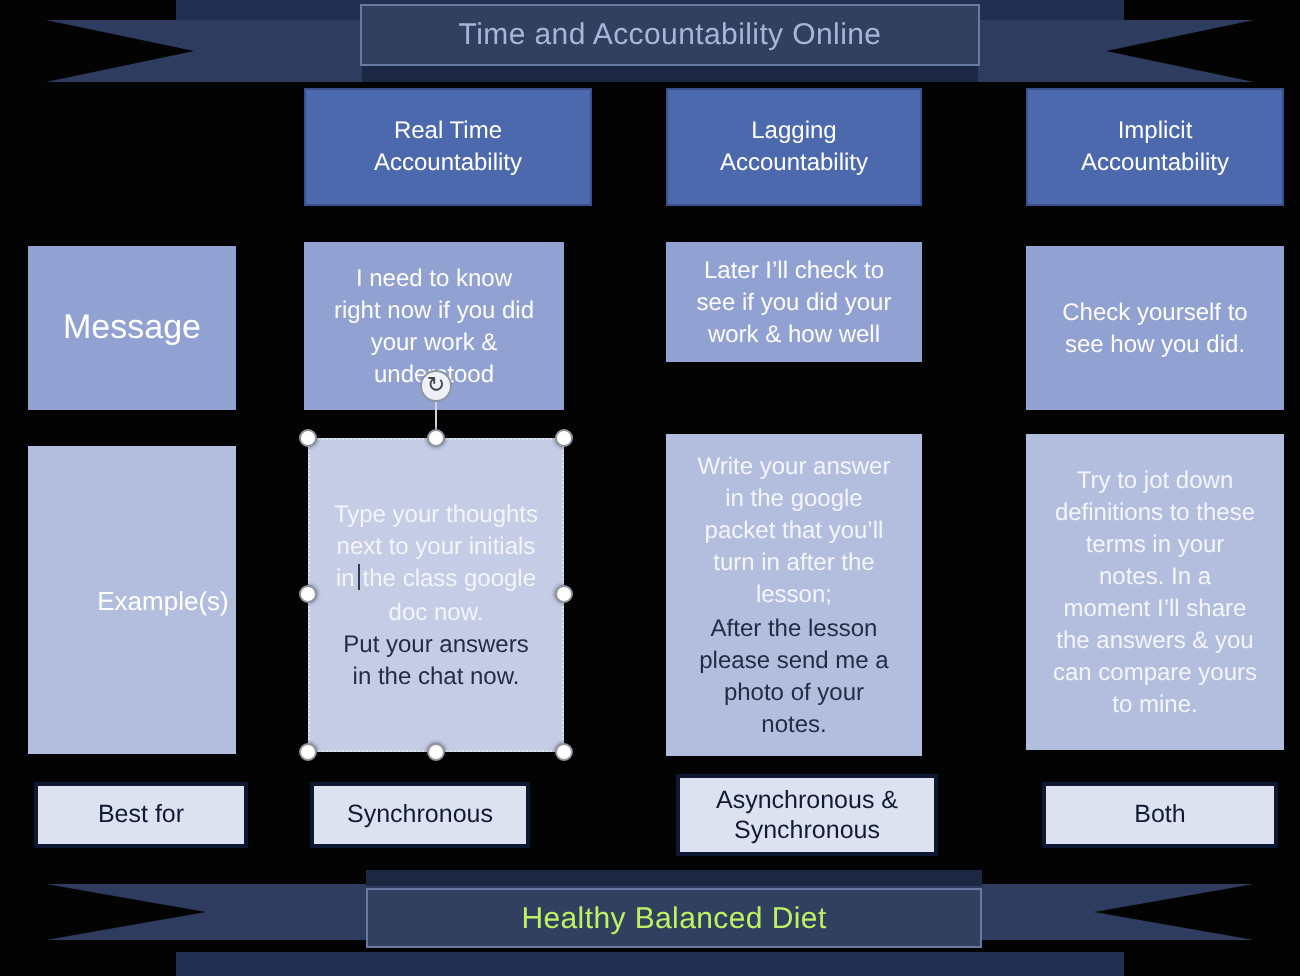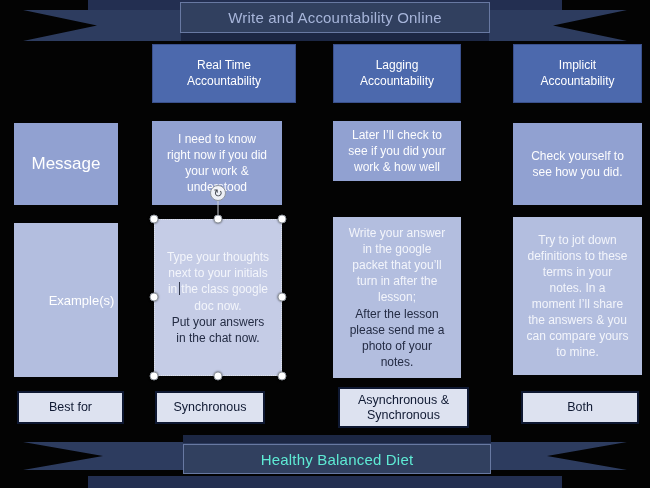--- a/index.html
+++ b/index.html
@@ -11,21 +11,21 @@
        text-align:center;box-sizing:border-box;}
   .col{flex-direction:column;}
   .pre{white-space:pre-line;}
   
   .backstrip{position:absolute;background:#232f51;}
   .band{position:absolute;background:#2d3c5f;}
   .band.top{clip-path:polygon(0 0,100% 0,530px 50%,100% 100%,0 100%,74px 50%);}
   .band.bottom{clip-path:polygon(0 0,100% 0,524px 50%,100% 100%,0 100%,80px 50%);}
   .bshadow{position:absolute;background:#1c2744;}
   .panel{background:#31405f;border:1px solid #6879a2;color:#a7b5da;font-size:15px;letter-spacing:.2px;}
-  .panel.bottomtxt{color:#5eead4;}
+  .panel.bottomtxt{color:#bef264;}
   
   .hdr{background:#4c69ad;border:1px solid #3a508c;color:#fff;font-size:12px;line-height:1.28;}
   .msg{background:#91a1d1;color:#fdfdfe;font-size:12px;line-height:1.34;}
   .rowlbl-mid{background:#91a1d1;color:#fff;font-size:17px;}
   .rowlbl-light{background:#b3bedf;color:#fff;font-size:13px;padding-left:31px;}
   .ex{background:#b3bedf;font-size:12px;line-height:1.34;}
   .ex .white{color:#f3f5fb;}
   .ex .dark{color:#242c44;}
   .ex.selected{background:#c5cce6;}
   .bf{background:#dde2f0;border:2px solid #0e1832;color:#101a33;font-size:12.5px;line-height:1.2;}
@@ -43,21 +43,21 @@
 </style>
 </head>
 <body>
 
 <div id="canvas">
 
   <div class="backstrip" style="left:88px;top:0;width:474px;height:14px;"></div>
   <div class="band top" style="left:23px;top:10px;width:604px;height:31px;"></div>
   <div class="bshadow" style="left:181px;top:32px;width:308px;height:9px;"></div>
   <div class="box panel" style="left:180px;top:2px;width:310px;height:31px;">
-    <span>Write and Accountability Online</span>
+    <span>Time and Accountability Online</span>
   </div>
 
   <div class="box hdr pre" style="left:152px;top:44px;width:144px;height:59px;">
     <span class="pre">Real Time
 Accountability</span>
   </div>
   <div class="box hdr pre" style="left:333px;top:44px;width:128px;height:59px;">
     <span class="pre">Lagging
 Accountability</span>
   </div>

